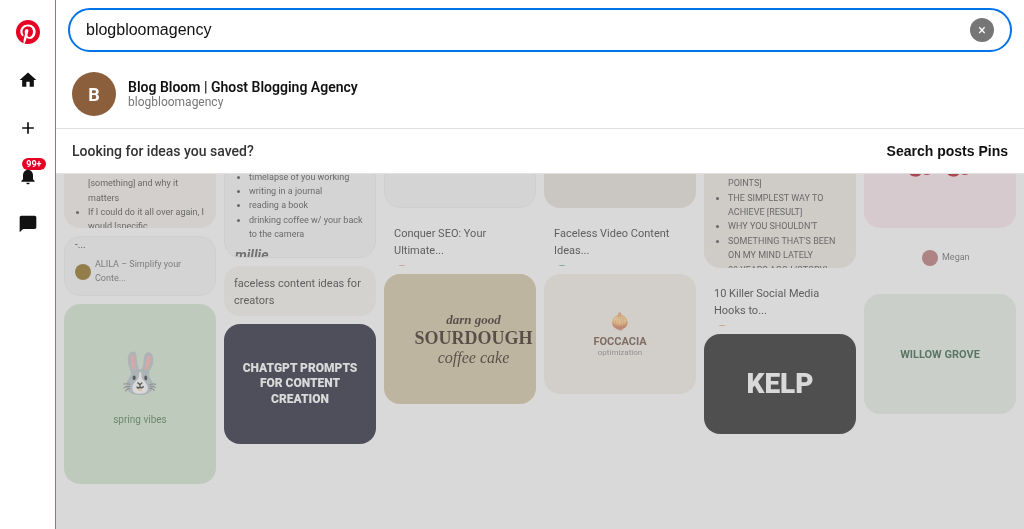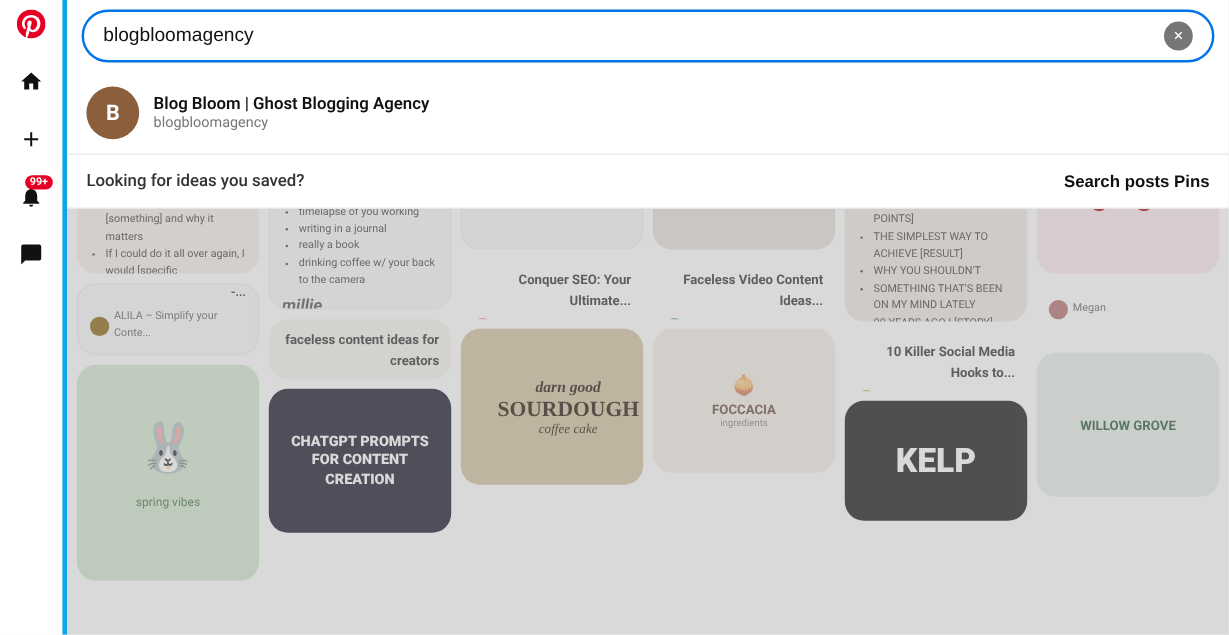--- a/index.html
+++ b/index.html
@@ -5,23 +5,23 @@
     * { box-sizing: border-box; margin: 0; padding: 0; }
     body { font-family: -apple-system, BlinkMacSystemFont, 'Segoe UI', Roboto, sans-serif; background: #fff; overflow: hidden; width: 1024px; height: 529px; display: flex; }
 
     
     .sidebar {
       width: 56px;
       background: #fff;
       display: flex;
       flex-direction: column;
       align-items: center;
-      padding: 0 0;
+      padding: 12px 0;
       gap: 8px;
-      border-right: 4px solid #0ea5e9;
+      border-right: 1px solid #0ea5e9;
       z-index: 10;
       flex-shrink: 0;
     }
     .sidebar-icon {
       width: 40px;
       height: 40px;
       display: flex;
       align-items: center;
       justify-content: center;
       border-radius: 50%;
@@ -183,21 +183,21 @@
     .card-beige { background: #f5f0ea; }
     .card-white { background: #f9f9f9; border: 1px solid #eee; }
     .card-green { background: #d4e8d0; }
 
     .card-inner {
       padding: 10px;
       font-size: 10px;
       line-height: 1.5;
       color: #333;
     }
-    .card-title { font-size: 11px; font-weight: 700; margin-bottom: 4px; text-align: right; }
+    .card-title { font-size: 11px; font-weight: 400; margin-bottom: 4px; }
     .card-author { font-size: 10px; color: #666; display: flex; align-items: center; gap: 4px; margin-top: 6px; }
     .author-dot { width: 16px; height: 16px; border-radius: 50%; background: #aaa; flex-shrink: 0; }
 
     .card-list { font-size: 9px; line-height: 1.6; color: #444; }
     .card-list li { list-style: disc; margin-left: 14px; }
 
     
     .dim-overlay {
       position: absolute;
       top: 0; left: 0; right: 0; bottom: 0;
@@ -281,21 +281,21 @@
             <li>making coffee</li>
             <li>adding ice to a glass</li>
             <li>stirring milk into your coffee</li>
             <li>pouring a glass of wine</li>
             <li>opening a bottle of bubbles</li>
             <li>making your bed</li>
             <li>making your breakfast</li>
             <li>before &amp; after video</li>
             <li>timelapse of you working</li>
             <li>writing in a journal</li>
-            <li>really a book</li>
+            <li>reading a book</li>
             <li>drinking coffee w/ your back to the camera</li>
           </ul>
           <div style="display:flex; align-items:center; margin-top:4px;">
             <div style="font-size:14px; font-style:italic; font-weight:700; color:#555;">millie</div>
           </div>
         </div>
       </div>
       <div class="grid-card" style="height:50px; background:#f9f5f0;">
         <div class="card-inner">
           <div class="card-title">faceless content ideas for creators</div>
@@ -331,21 +331,21 @@
           <div class="card-author">
             <div class="author-dot" style="background:#e8a0a0;"></div>
 
           </div>
         </div>
       </div>
       <div class="grid-card" style="height:130px; background:#d4c4a0; display:flex; align-items:center; justify-content:center;">
         <div style="text-align:center; font-family:serif;margin-left:27px;">
           <div style="font-size:13px; font-style:italic; font-weight:700; color:#2c1810;">darn good</div>
           <div style="font-size:18px; font-weight:900; color:#2c1810; text-transform:uppercase;">SOURDOUGH</div>
-          <div style="font-size:11px; font-style:italic; color:#2c1810;">coffee cake</div>
+          <div style="font-size:16px; font-style:italic; color:#2c1810;">coffee cake</div>
         </div>
       </div>
     </div>
 
     <div class="grid-col">
       <div class="grid-card" style="height:200px; background:#e8e0d8; overflow:hidden;">
         <div class="card-inner" style="font-size:8px; line-height:1.7;">
           <div style="font-weight:700; font-size:9px; margin-bottom:4px; color:#777;">@designby.keeks</div>
           <div style="display:grid; grid-template-columns:1fr 1fr 1fr; gap:2px;">
             <div style="background:#c8c0b8; padding:2px; border-radius:2px; font-size:7px;">Writing a blog</div>
@@ -369,21 +369,21 @@
           <div class="card-author">
             <div class="author-dot" style="background:#6aaa8a;"></div>
 
           </div>
         </div>
       </div>
       <div class="grid-card" style="height:120px; background:#f5f0e8; display:flex; align-items:center; justify-content:center;">
         <div style="text-align:center; font-size:11px; color:#6b4c3b;">
           <div style="font-size:16px;">🧅</div>
           <div style="font-weight:700; margin-top:4px;">FOCCACIA</div>
-          <div style="font-size:8px; color:#888;">ingredients</div>
+          <div style="font-size:8px; color:#888;">optimization</div>
         </div>
       </div>
     </div>
 
     <div class="grid-col">
       <div class="grid-card" style="height:260px; background:#f0ebe4;">
         <div class="card-inner" style="font-size:8px; line-height:1.6; color:#333;">
           <ul class="card-list">
             <li>WHY YOU SHOULDN'T NEED TO</li>
             <li>IMAGINE THIS</li>
@@ -412,21 +412,21 @@
         <div style="font-size:28px; font-weight:900; color:#fff; text-align:center; text-transform:uppercase; padding:8px; line-height:1.1;">KELP</div>
       </div>
     </div>
 
     <div class="grid-col">
       <div class="grid-card" style="height:220px; background:#fce8f0; display:flex; align-items:center; justify-content:center; flex-direction:column;">
         <div style="font-size:30px; text-align:center; line-height:1.4;">🍒🍒<br>🍒🍒🍒<br>🍒🍒</div>
       </div>
       <div class="grid-card" style="height:50px; background:#fff;">
         <div class="card-inner">
-          <div class="card-author" style="margin-top:4px;">
+          <div class="card-author" style="margin-top:4px;margin-left:48px;">
             <div class="author-dot" style="background:#b87070;"></div>
             <span style="font-size:9px;">Megan</span>
           </div>
         </div>
       </div>
       <div class="grid-card" style="height:120px; background:#e8f0e8; display:flex; align-items:center; justify-content:center;">
         <div style="text-align:center; font-size:11px; color:#2d5a3d; font-weight:700;">WILLOW GROVE</div>
       </div>
     </div>
   </div>

